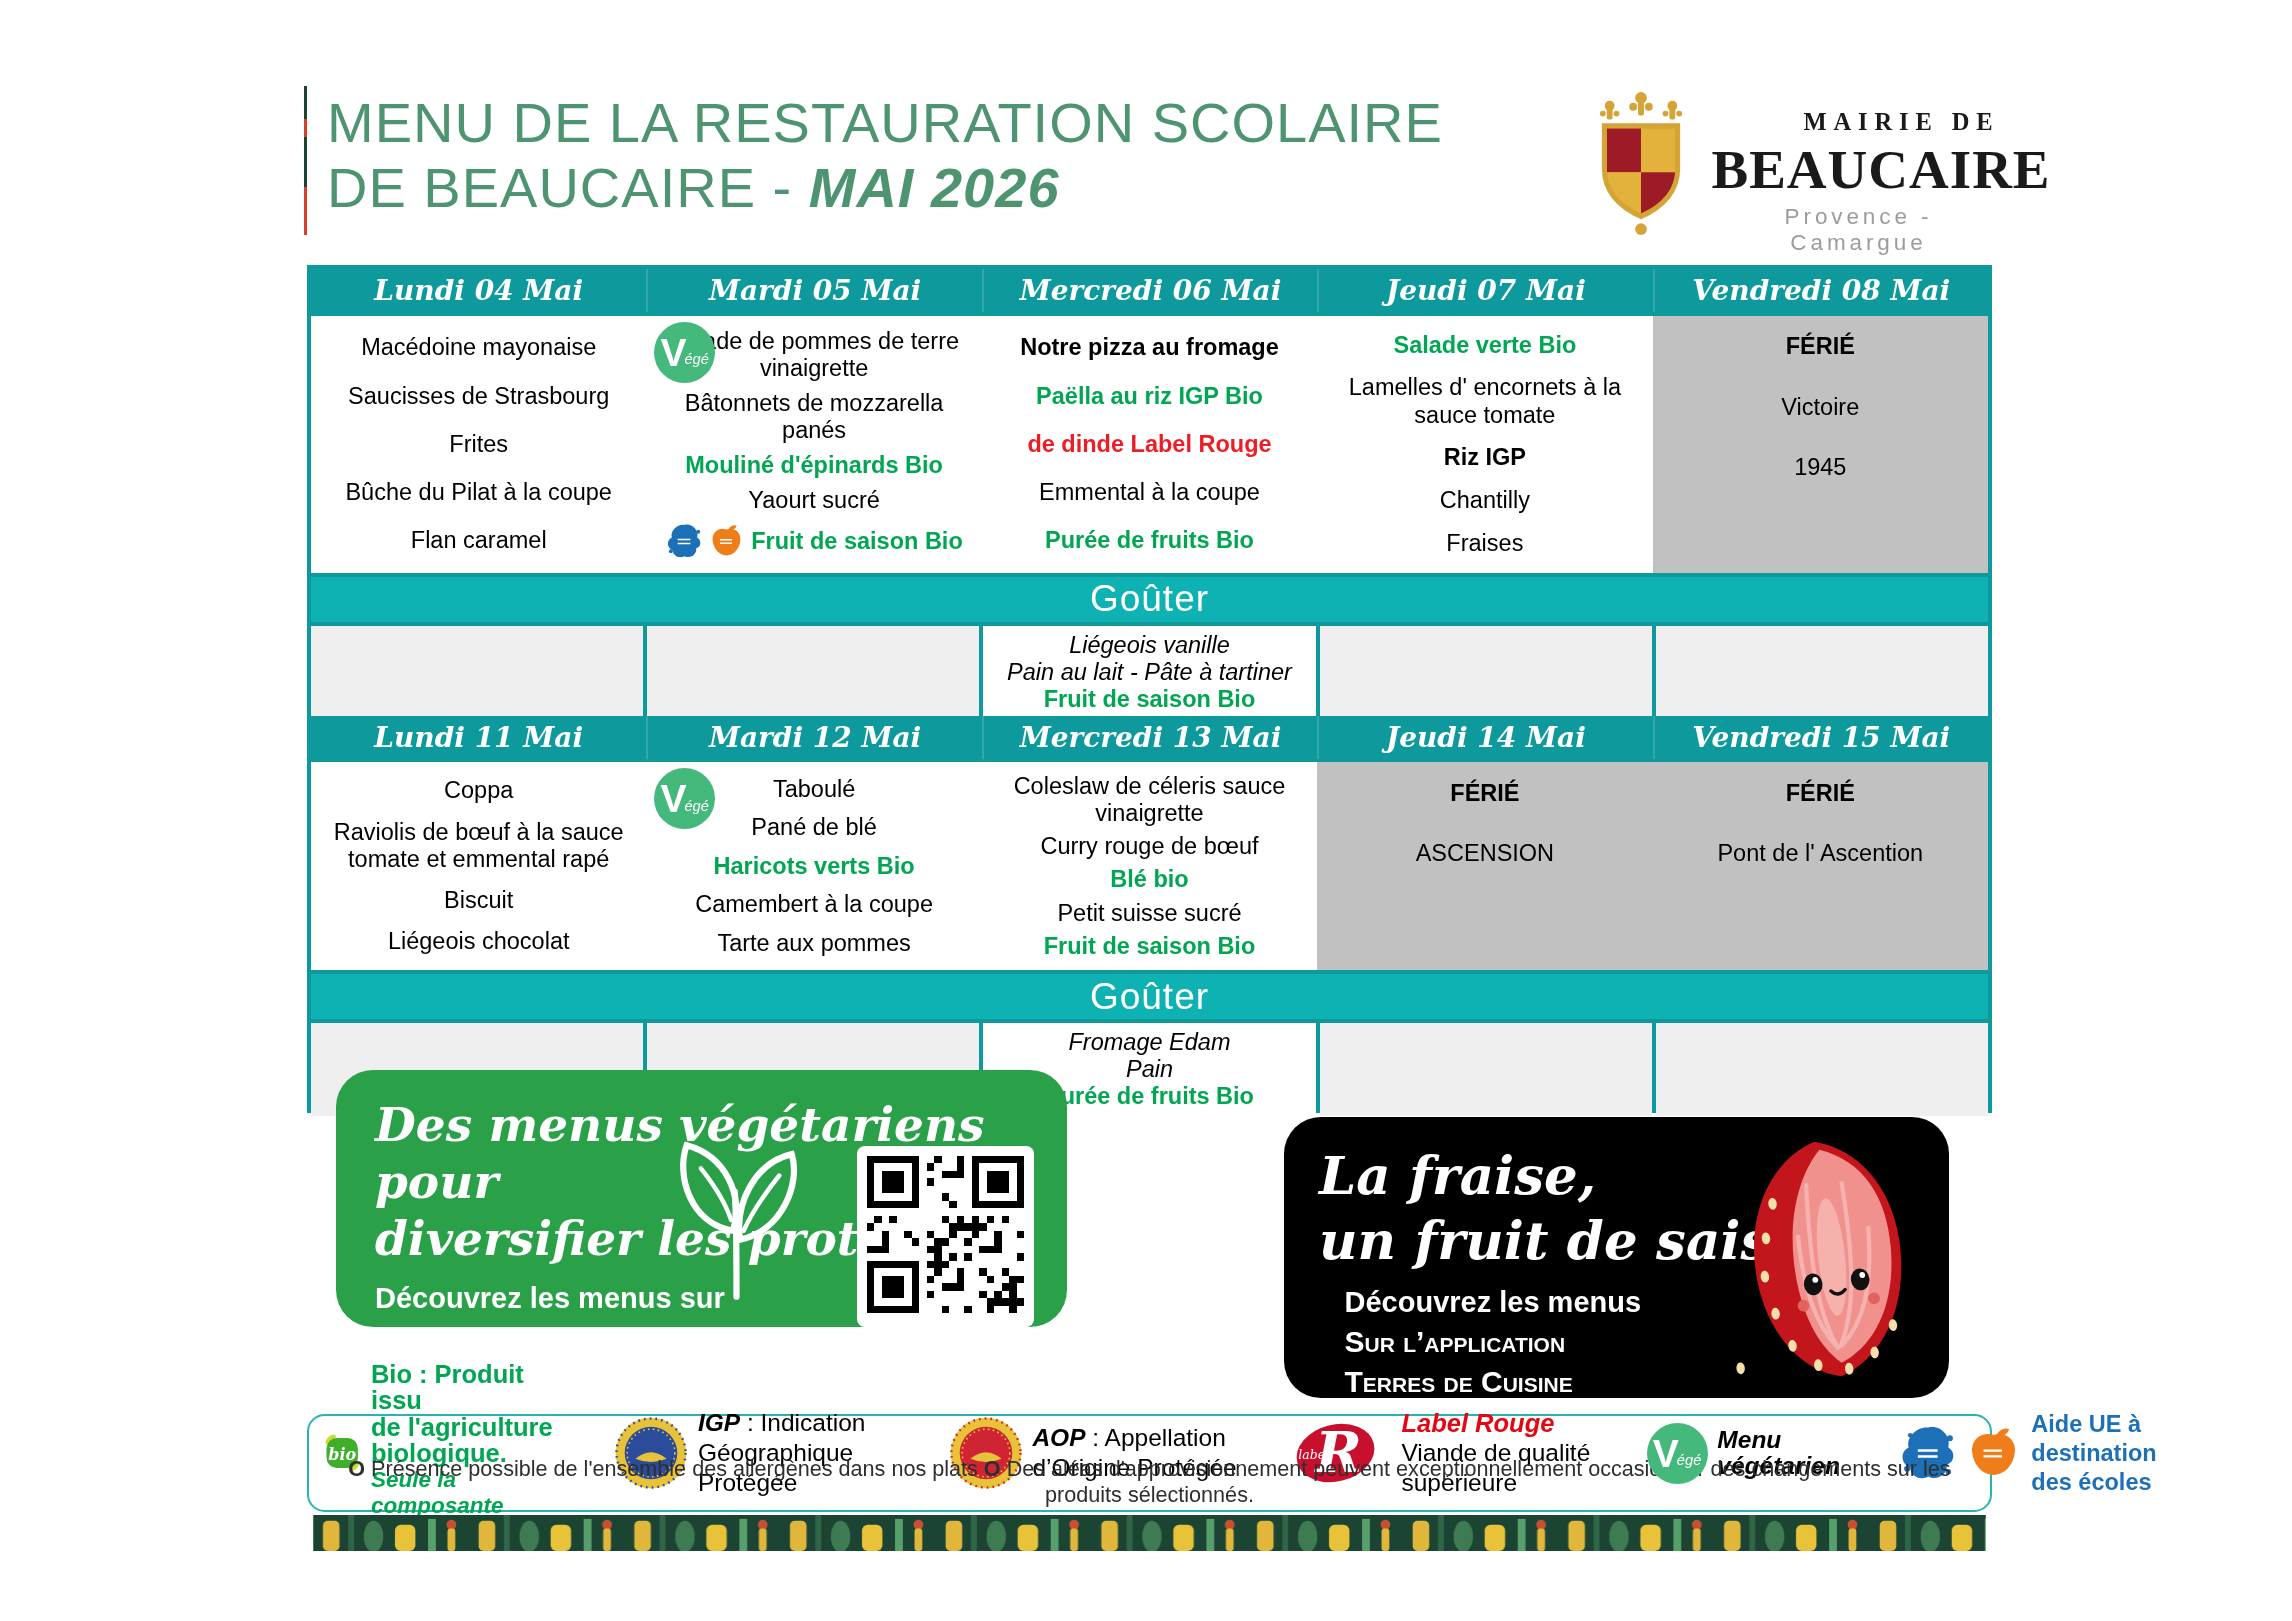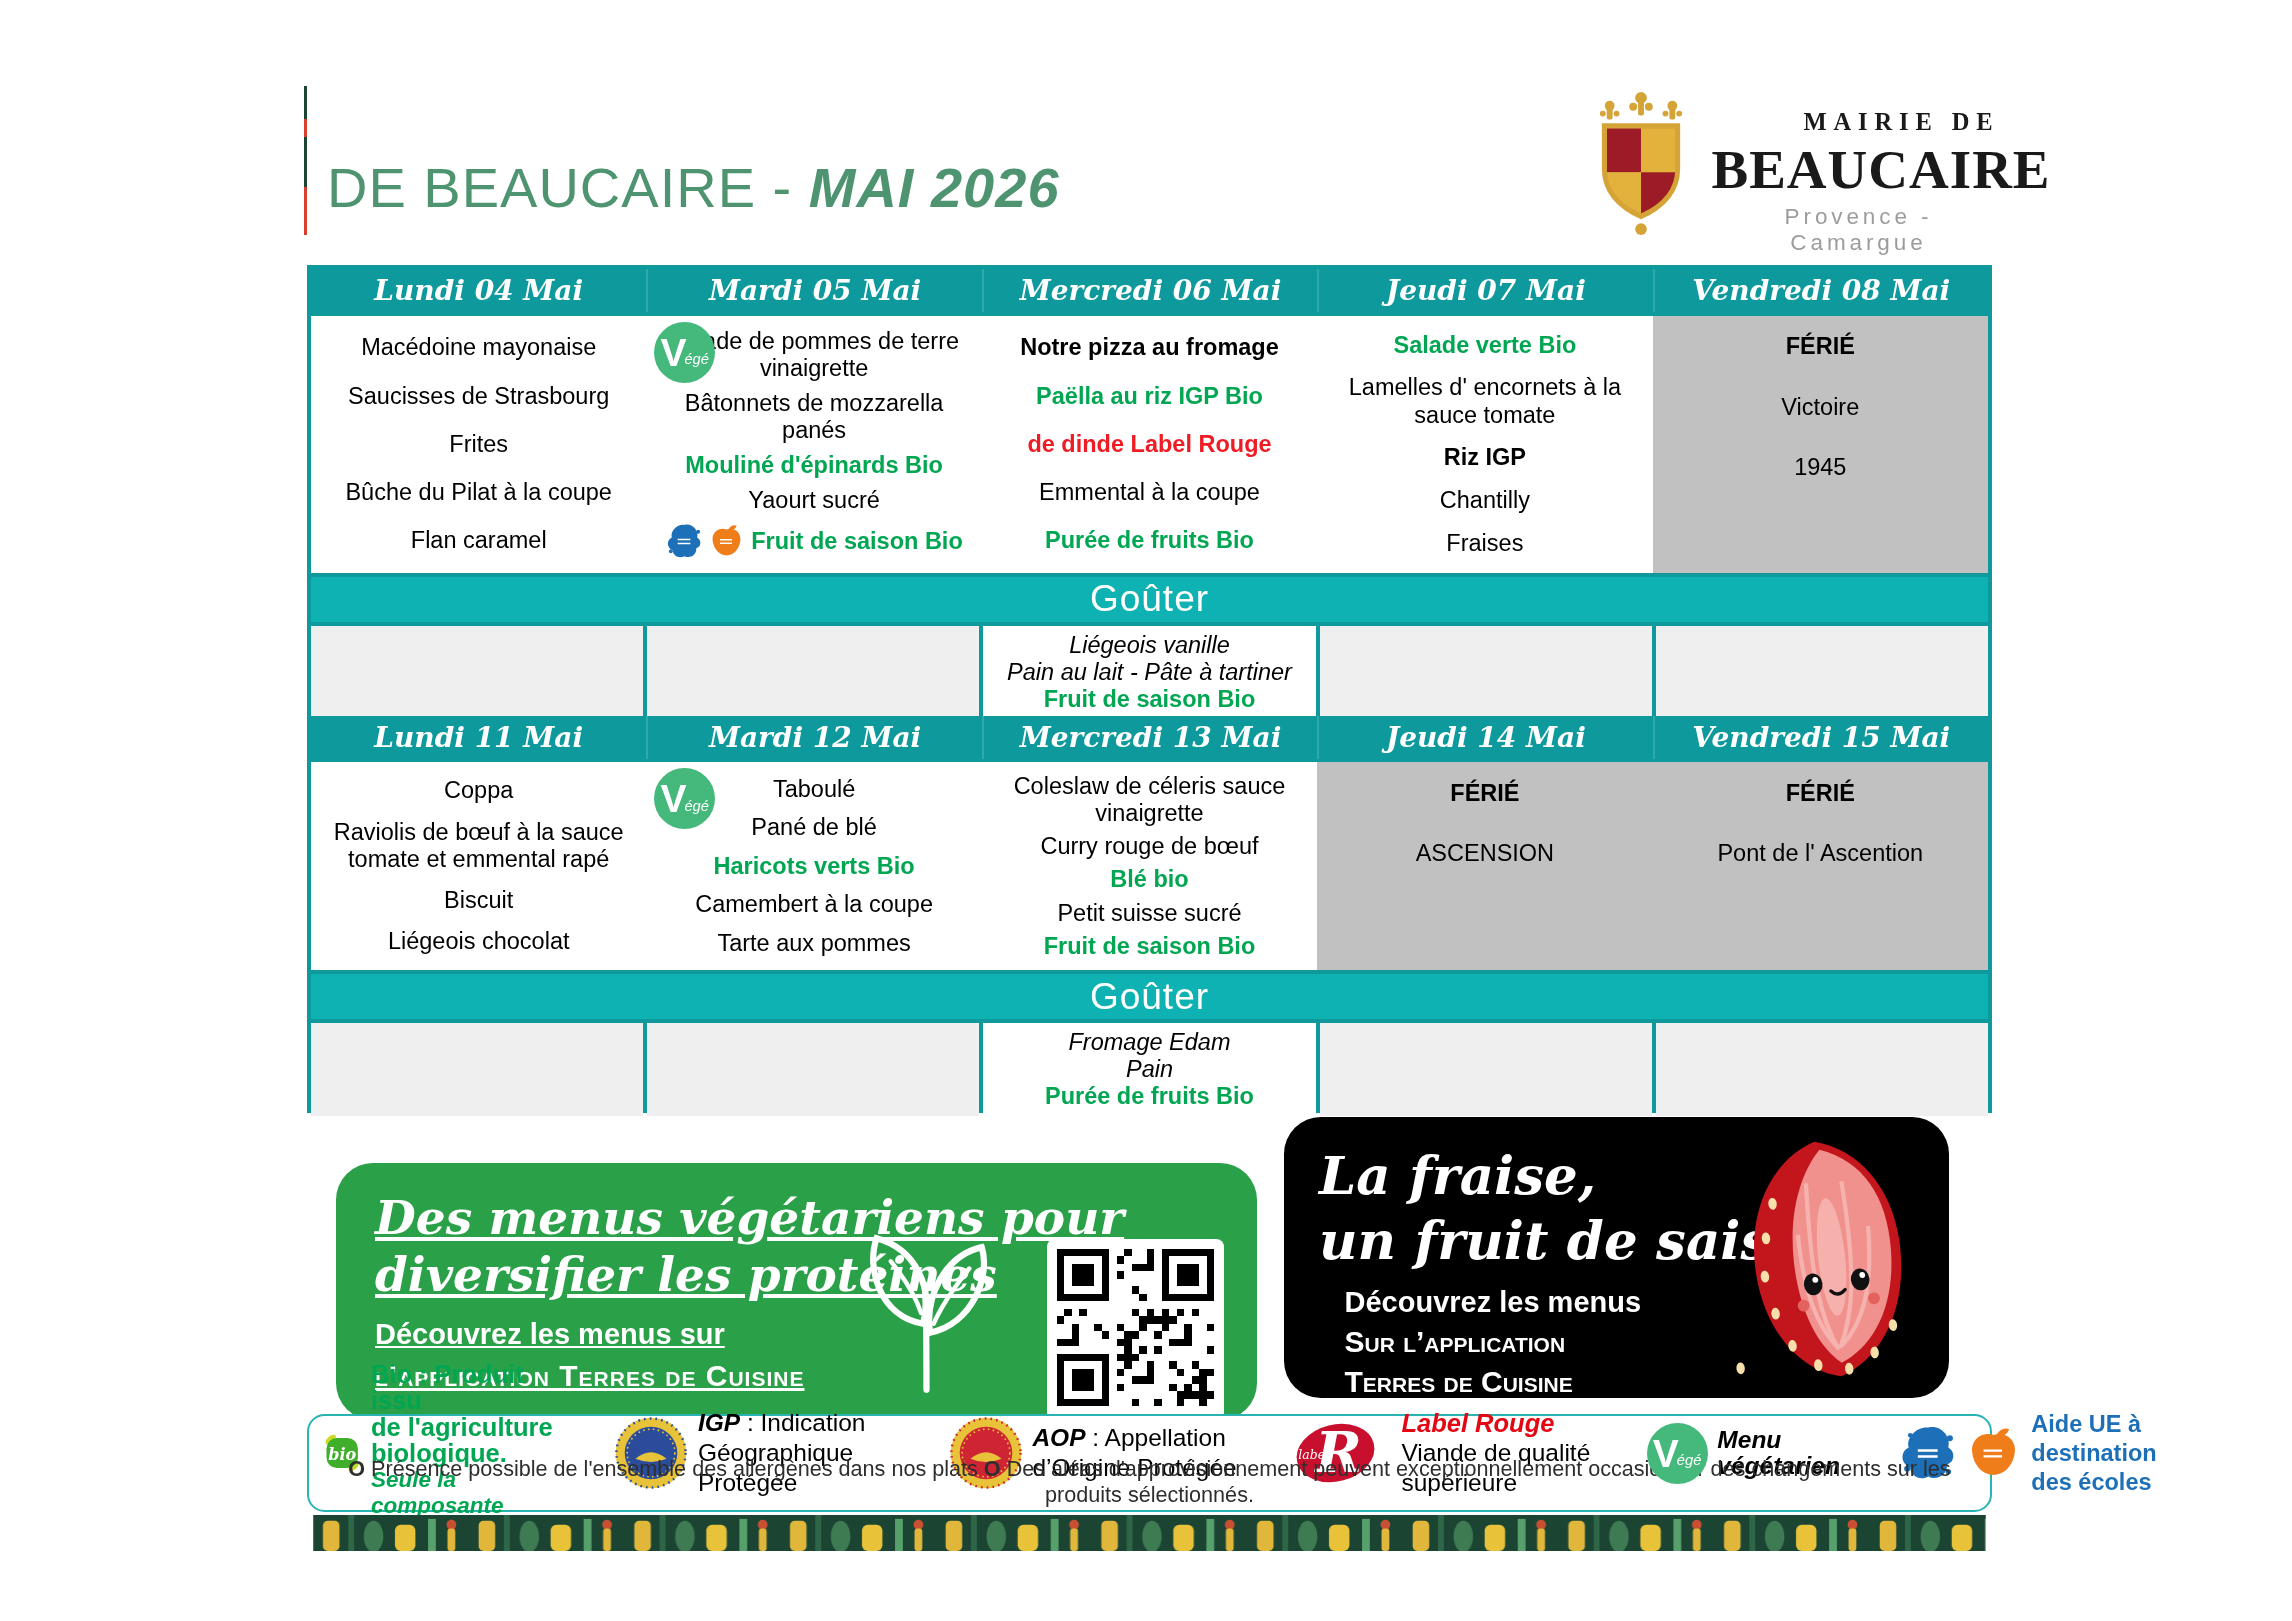--- a/index.html
+++ b/index.html
@@ -46,22 +46,22 @@
   .vege-icon .vege-small{font-size:14.7px;font-style:italic;margin-top:13.7px;margin-left:-2px;}
   .school-icons{display:inline-flex;gap:3.9px;align-items:center;}
   .gouter-banner{height:45px;background:#0fb2b3;display:flex;align-items:center;justify-content:center;
     color:#fff;font-size:37px;letter-spacing:1px;}
   .gouter-row{display:grid;grid-template-columns:repeat(5,1fr);gap:3.9px;height:86px;}
   .gouter-cell{background:#efefef;}
   .gouter-cell.filled{background:#fff;display:flex;flex-direction:column;justify-content:space-around;
     align-items:center;padding:5.9px 3.9px;box-sizing:border-box;text-align:left;}
 
   
-  .green-banner{position:absolute;left:336px;top:1163px;width:921px;height:257px;background:#2aa148;
-    border-radius:37px;color:#fff;padding:25.5px 39px;box-sizing:border-box;text-decoration:underline;}
+  .green-banner{position:absolute;left:336px;top:1070px;width:731px;height:257px;background:#2aa148;
+    border-radius:37px;color:#fff;padding:25.5px 39px;box-sizing:border-box;}
   .script{font-family:"DejaVu Serif",serif;font-style:italic;font-weight:bold;}
   .gb-script{font-size:47px;line-height:57px;}
   .gb-sub1{margin-top:15.7px;font-size:29px;font-weight:bold;}
   .gb-sub2{margin-top:7.8px;font-size:30px;font-weight:bold;font-variant:small-caps;letter-spacing:1px;}
   .gb-leaf{position:absolute;right:257px;bottom:25.5px;}
   .qr-box{position:absolute;right:33px;top:76px;background:#fff;border-radius:7.8px;padding:9.8px;}
   .red-banner{position:absolute;left:1284px;top:1117px;width:665px;height:281px;background:#000000;
     border-radius:37px;color:#fff;padding:25.5px 35px;box-sizing:border-box;}
   .rb-script{font-size:53px;line-height:65px;}
   .rb-sub{margin-top:13.7px;font-size:29px;font-weight:bold;padding-left:25.5px;}
@@ -84,21 +84,21 @@
 
   .veg-strip{position:absolute;left:307px;top:1515px;width:1685px;height:36px;}
 </style>
 </head>
 <body>
 
 <div class="page">
 
   <div class="accent-bar"></div>
   <div class="title-block">
-    <br>
+    <span>MENU DE LA RESTAURATION SCOLAIRE</span><br>
     <span>DE BEAUCAIRE - </span><em>MAI 2026</em>
   </div>
 
   <div class="logo">
     <svg width="94" height="147" viewBox="0 0 96 150">
       <g fill="#d4a437">
         <circle cx="16" cy="16" r="5"></circle>
           <rect x="13" y="16" width="6" height="14" rx="2"></rect>
         <circle cx="48" cy="8" r="6"></circle>
           <rect x="45" y="8" width="6" height="18" rx="2"></rect>

